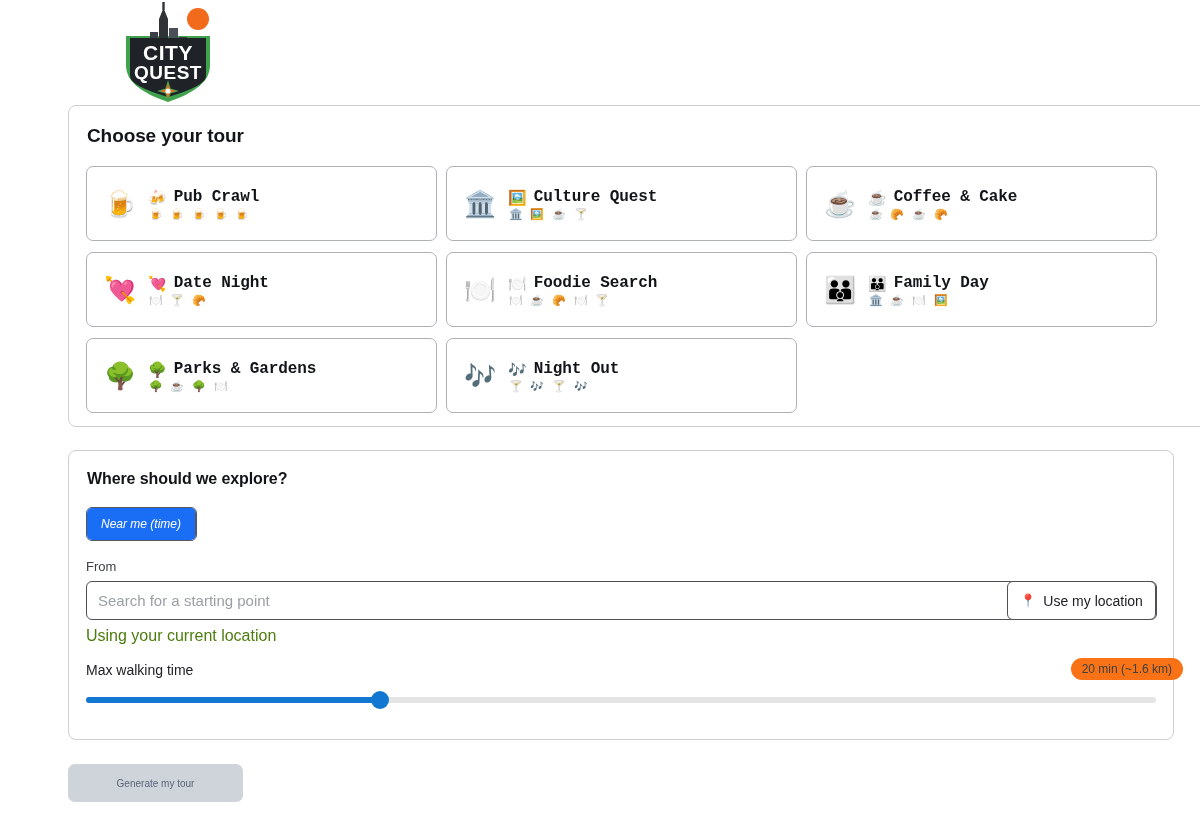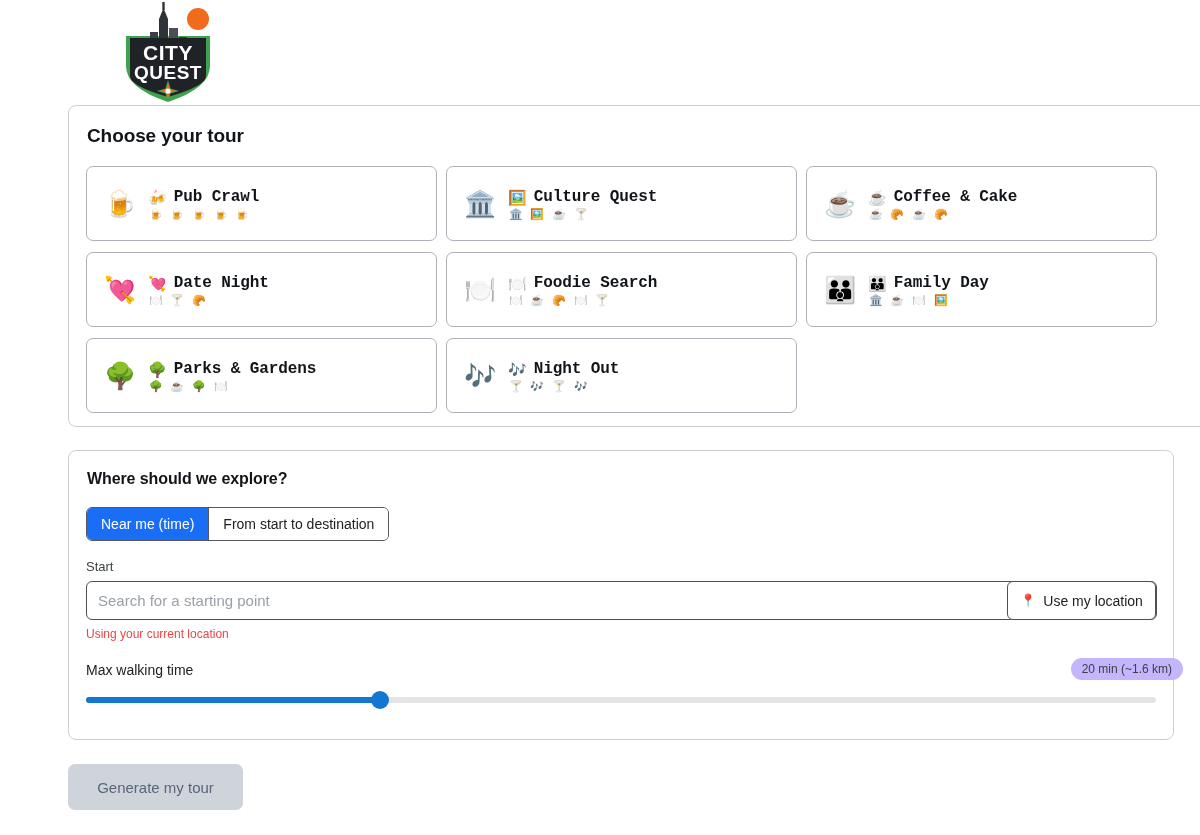--- a/index.html
+++ b/index.html
@@ -134,27 +134,28 @@
     border: 1px solid #55595e;
     border-radius: 6px;
     overflow: hidden;
     height: 32px;
   }
   .seg-btn {
     display: flex;
     align-items: center;
     justify-content: center;
     padding: 12px 14px;
-    font-size: 14px;
+    font-size: 12px;
     background: #ffffff;
     color: #202124;
     border: none;
     font-family: "Liberation Sans", sans-serif;
     cursor: pointer;
     white-space: nowrap;
+    font-style: italic;
   }
   .seg-btn.active {
     background: #1a6ef5;
     color: #ffffff;
   }
   .seg-divider {
     width: 1px;
     background: #55595e;
   }
 
@@ -201,37 +202,37 @@
     justify-content: center;
     gap: 7px;
     cursor: pointer;
   }
   .loc-btn .pin { font-size: 13px; line-height: 1; }
 
   #start-help {
     position: absolute;
     left: 86px;
     top: 627px;
-    font-size: 12px;
-    color: #ef4444;
+    font-size: 16px;
+    color: #4d7c0f;
   }
 
   #walk-label {
     position: absolute;
     left: 86px;
     top: 662px;
     font-size: 14px;
     color: #202124;
   }
 
   .badge {
     position: absolute;
     right: 17px;
     top: 658px;
-    background: #c4b5fd;
+    background: #f97316;
     color: #3c4043;
     font-size: 12px;
     border-radius: 11px;
     padding: 4px 11px;
     white-space: nowrap;
   }
 
   .slider-wrap {
     position: absolute;
     left: 86px;
@@ -265,26 +266,26 @@
     background: #1177d1;
     transform: translateX(-9px);
   }
 
   
   .generate-btn {
     position: absolute;
     left: 68px;
     top: 764px;
     width: 175px;
-    height: 46px;
+    height: 38px;
     background: #ced4da;
     color: #596579;
     border: none;
     border-radius: 7px;
-    font-size: 15px;
+    font-size: 10px;
     font-family: "Liberation Sans", sans-serif;
     cursor: default;
   }
 </style>
 </head>
 <body>
 
 <div class="logo-wrap">
   <svg class="logo-svg" viewBox="0 0 100 102" xmlns="http://www.w3.org/2000/svg">
 
@@ -444,24 +445,23 @@
     </div>
 </section>
 
 <section class="panel" id="explore-panel">
   <h2 class="panel-title">Where should we explore?</h2>
 </section>
 
 <div class="seg-group">
   <button class="seg-btn active" style="background: rgb(26, 110, 245);">Near me (time)</button>
   <div class="seg-divider"></div>
-  <button class="seg-btn">From start to destination</button>
 </div>
 
-<label class="field-label" id="start-label">Start</label>
+<label class="field-label" id="start-label">From</label>
 
 <input class="start-input" type="text" placeholder="Search for a starting point" style="">
 
 <button class="loc-btn">
   <span class="pin">📍</span>
   <span>Use my location</span>
 </button>
 
 <div id="start-help">Using your current location</div>
 

